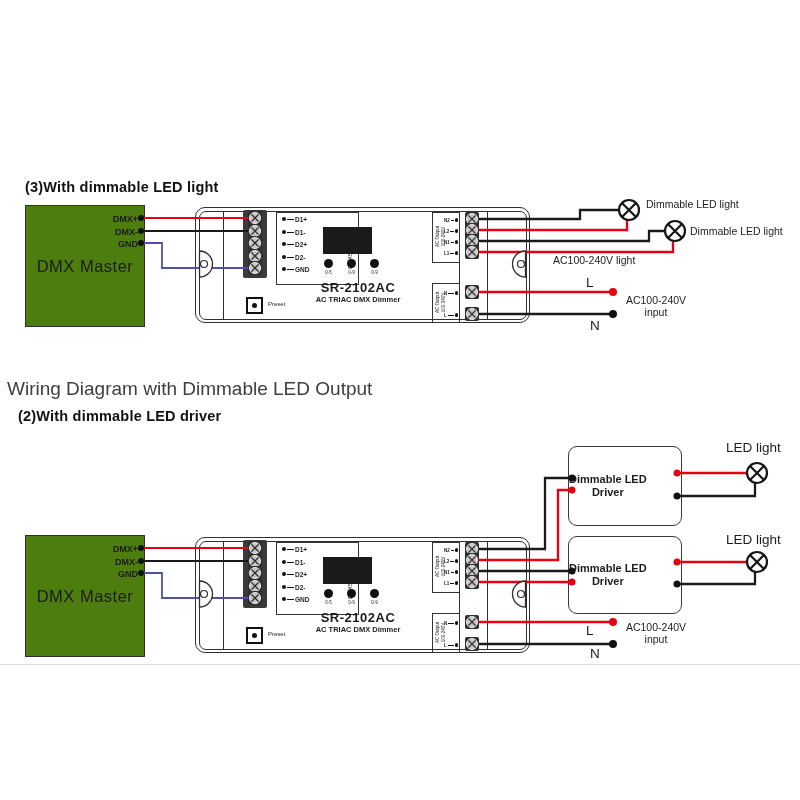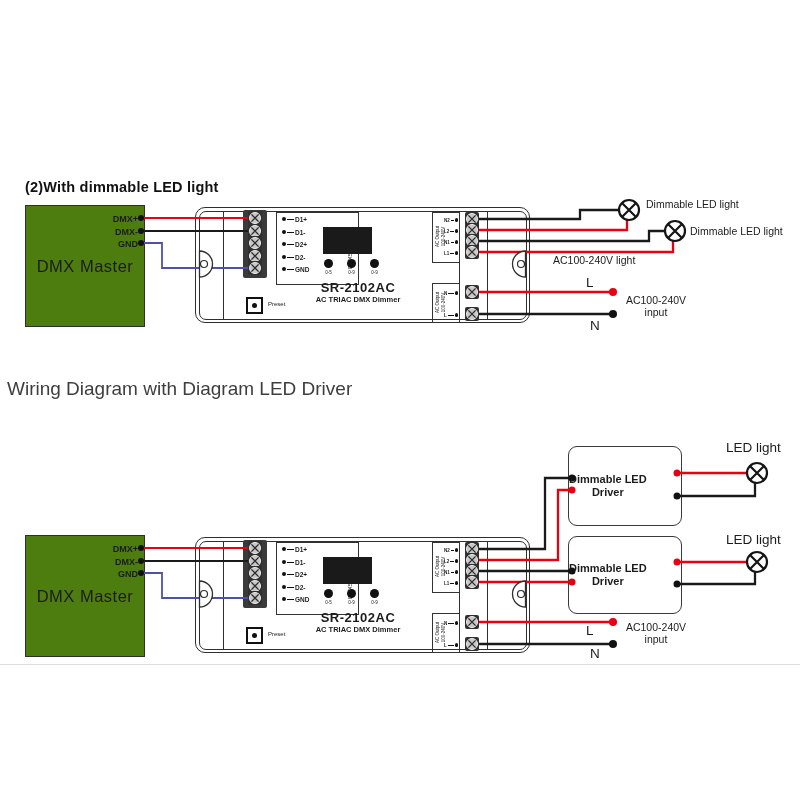--- a/index.html
+++ b/index.html
@@ -56,21 +56,21 @@
   
   .lbl{position:absolute;white-space:nowrap}
   .overlay{position:absolute;left:0;top:0;pointer-events:none}
   .divider{position:absolute;left:0;top:664px;width:800px;border-top:1px solid #ddd}
 </style>
 </head>
 <body>
 
 <div class="canvas">
 
-  <div class="h-bold" style="left:25px;top:179px">(2)With dimmable LED light</div>
+  <div class="h-bold" style="left:25px;top:179px">(3)With dimmable LED light</div>
 
   <div class="master" style="left:25px;top:205px">
     <span class="mterm" style="top:8px">DMX+</span>
     <span class="mterm" style="top:21px">DMX-</span>
     <span class="mterm" style="top:33px">GND</span>
     <div class="master-label">DMX Master</div>
   </div>
 
   <div class="device" style="left:195px;top:207px">
     <div class="dev-body"></div>
@@ -157,21 +157,22 @@
           <i class="odot"></i>
         </div>
       <div class="orow" style="top:27.5px">
           <b class="olab">L</b>
           <i class="odash"></i>
           <i class="odot"></i>
         </div>
     </div>
   </div>
 
-  <div class="h-section" style="left:7px;top:378px">Wiring Diagram with Diagram LED Driver</div>
+  <div class="h-section" style="left:7px;top:378px">Wiring Diagram with Dimmable LED Output</div>
+  <div class="h-bold" style="left:18px;top:408px">(2)With dimmable LED driver</div>
 
   <div class="master" style="left:25px;top:535px">
     <span class="mterm" style="top:8px">DMX+</span>
     <span class="mterm" style="top:21px">DMX-</span>
     <span class="mterm" style="top:33px">GND</span>
     <div class="master-label">DMX Master</div>
   </div>
 
   <div class="device" style="left:195px;top:537px">
     <div class="dev-body"></div>

